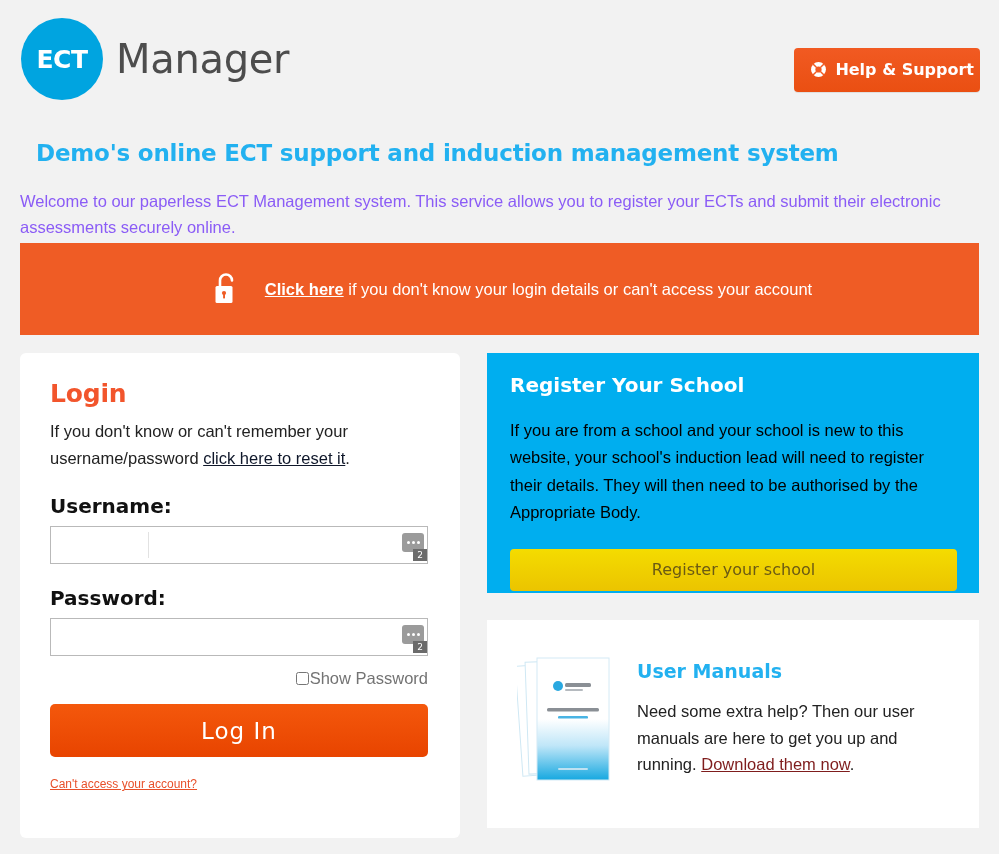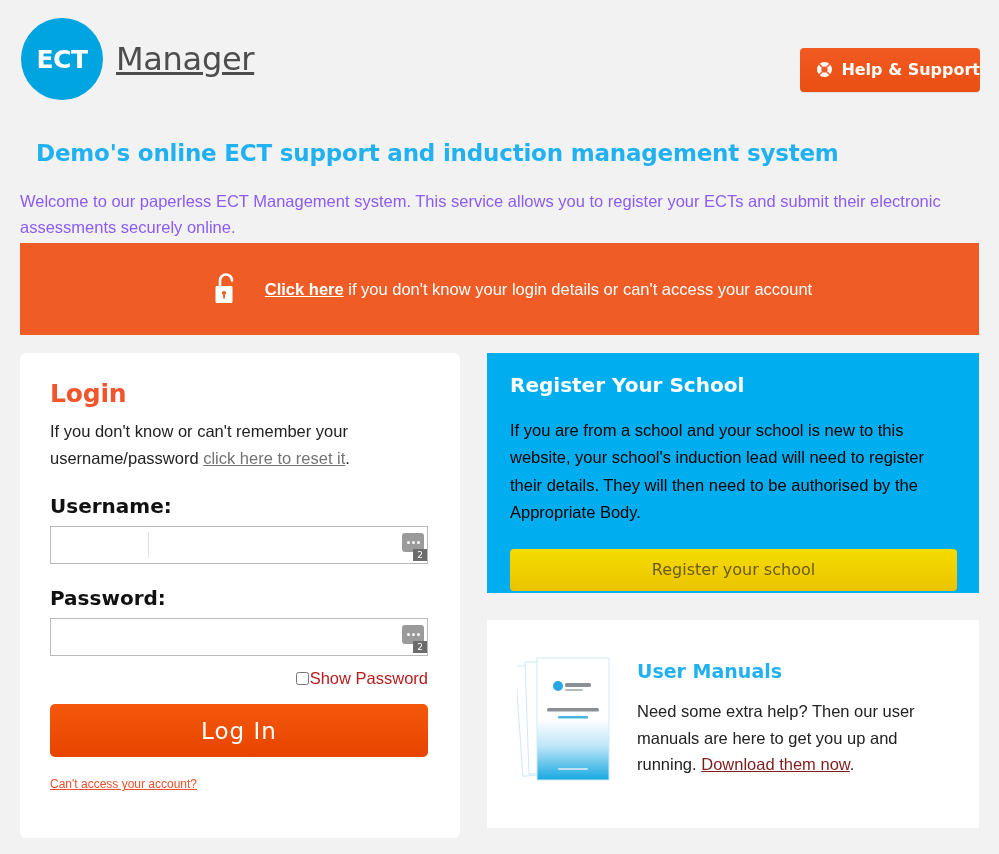--- a/index.html
+++ b/index.html
@@ -48,38 +48,37 @@
     color: #ffffff;
     font-family: "DejaVu Sans", sans-serif;
     font-weight: bold;
     font-size: 25px;
     letter-spacing: -0.5px;
     line-height: 1;
   }
   .brand-word {
     margin-left: 13px;
     font-family: "DejaVu Sans", sans-serif;
-    font-size: 32px;
+    font-size: 40px;
     color: #4d4d4d;
     font-weight: normal;
     letter-spacing: -0.3px;
-    text-decoration: underline;
   }
   .help-btn {
     position: absolute;
     right: 19px;
     top: 48px;
     background: linear-gradient(#f15a22, #ea4f12);
     border: none;
     border-radius: 4px;
     color: #fff;
     font-family: "DejaVu Sans", sans-serif;
     font-weight: bold;
     font-size: 16px;
-    padding: 12px 0 13px 16px;
+    padding: 12px 6px 13px 16px;
     display: flex;
     align-items: center;
     gap: 8px;
     cursor: pointer;
     box-shadow: 0 1px 0 rgba(0,0,0,.08);
   }
   .help-btn .lifering {
     display: inline-block;
     width: 17px; height: 17px;
     flex: none;
@@ -157,21 +156,21 @@
     color: #f2552c;
     letter-spacing: -0.2px;
   }
   .login-sub {
     margin: 10px 0 0 0;
     font-size: 16.5px;
     line-height: 1.65;
     color: #222;
   }
   .login-sub a, .plain-link {
-    color: #737373;
+    color: #0f172a;
   }
   .field-label {
     margin: 22px 0 8px 0;
     font-family: "DejaVu Sans", sans-serif;
     font-size: 20px;
     font-weight: bold;
     color: #111;
   }
   .input-wrap {
     position: relative;
@@ -234,21 +233,21 @@
     justify-content: flex-end;
     align-items: center;
     margin-top: 13px;
   }
   .showpw-row input[type=checkbox] {
     margin: 0 1px 0 0;
     width: 13px; height: 13px;
   }
   .showpw-label {
     font-size: 16.5px;
-    color: #b91c1c;
+    color: #737373;
   }
   .login-btn {
     display: block;
     width: 378px;
     height: 53px;
     margin-top: 16px;
     border: none;
     border-radius: 5px;
     background: linear-gradient(#f4580c, #e84400);
     color: #fff;

